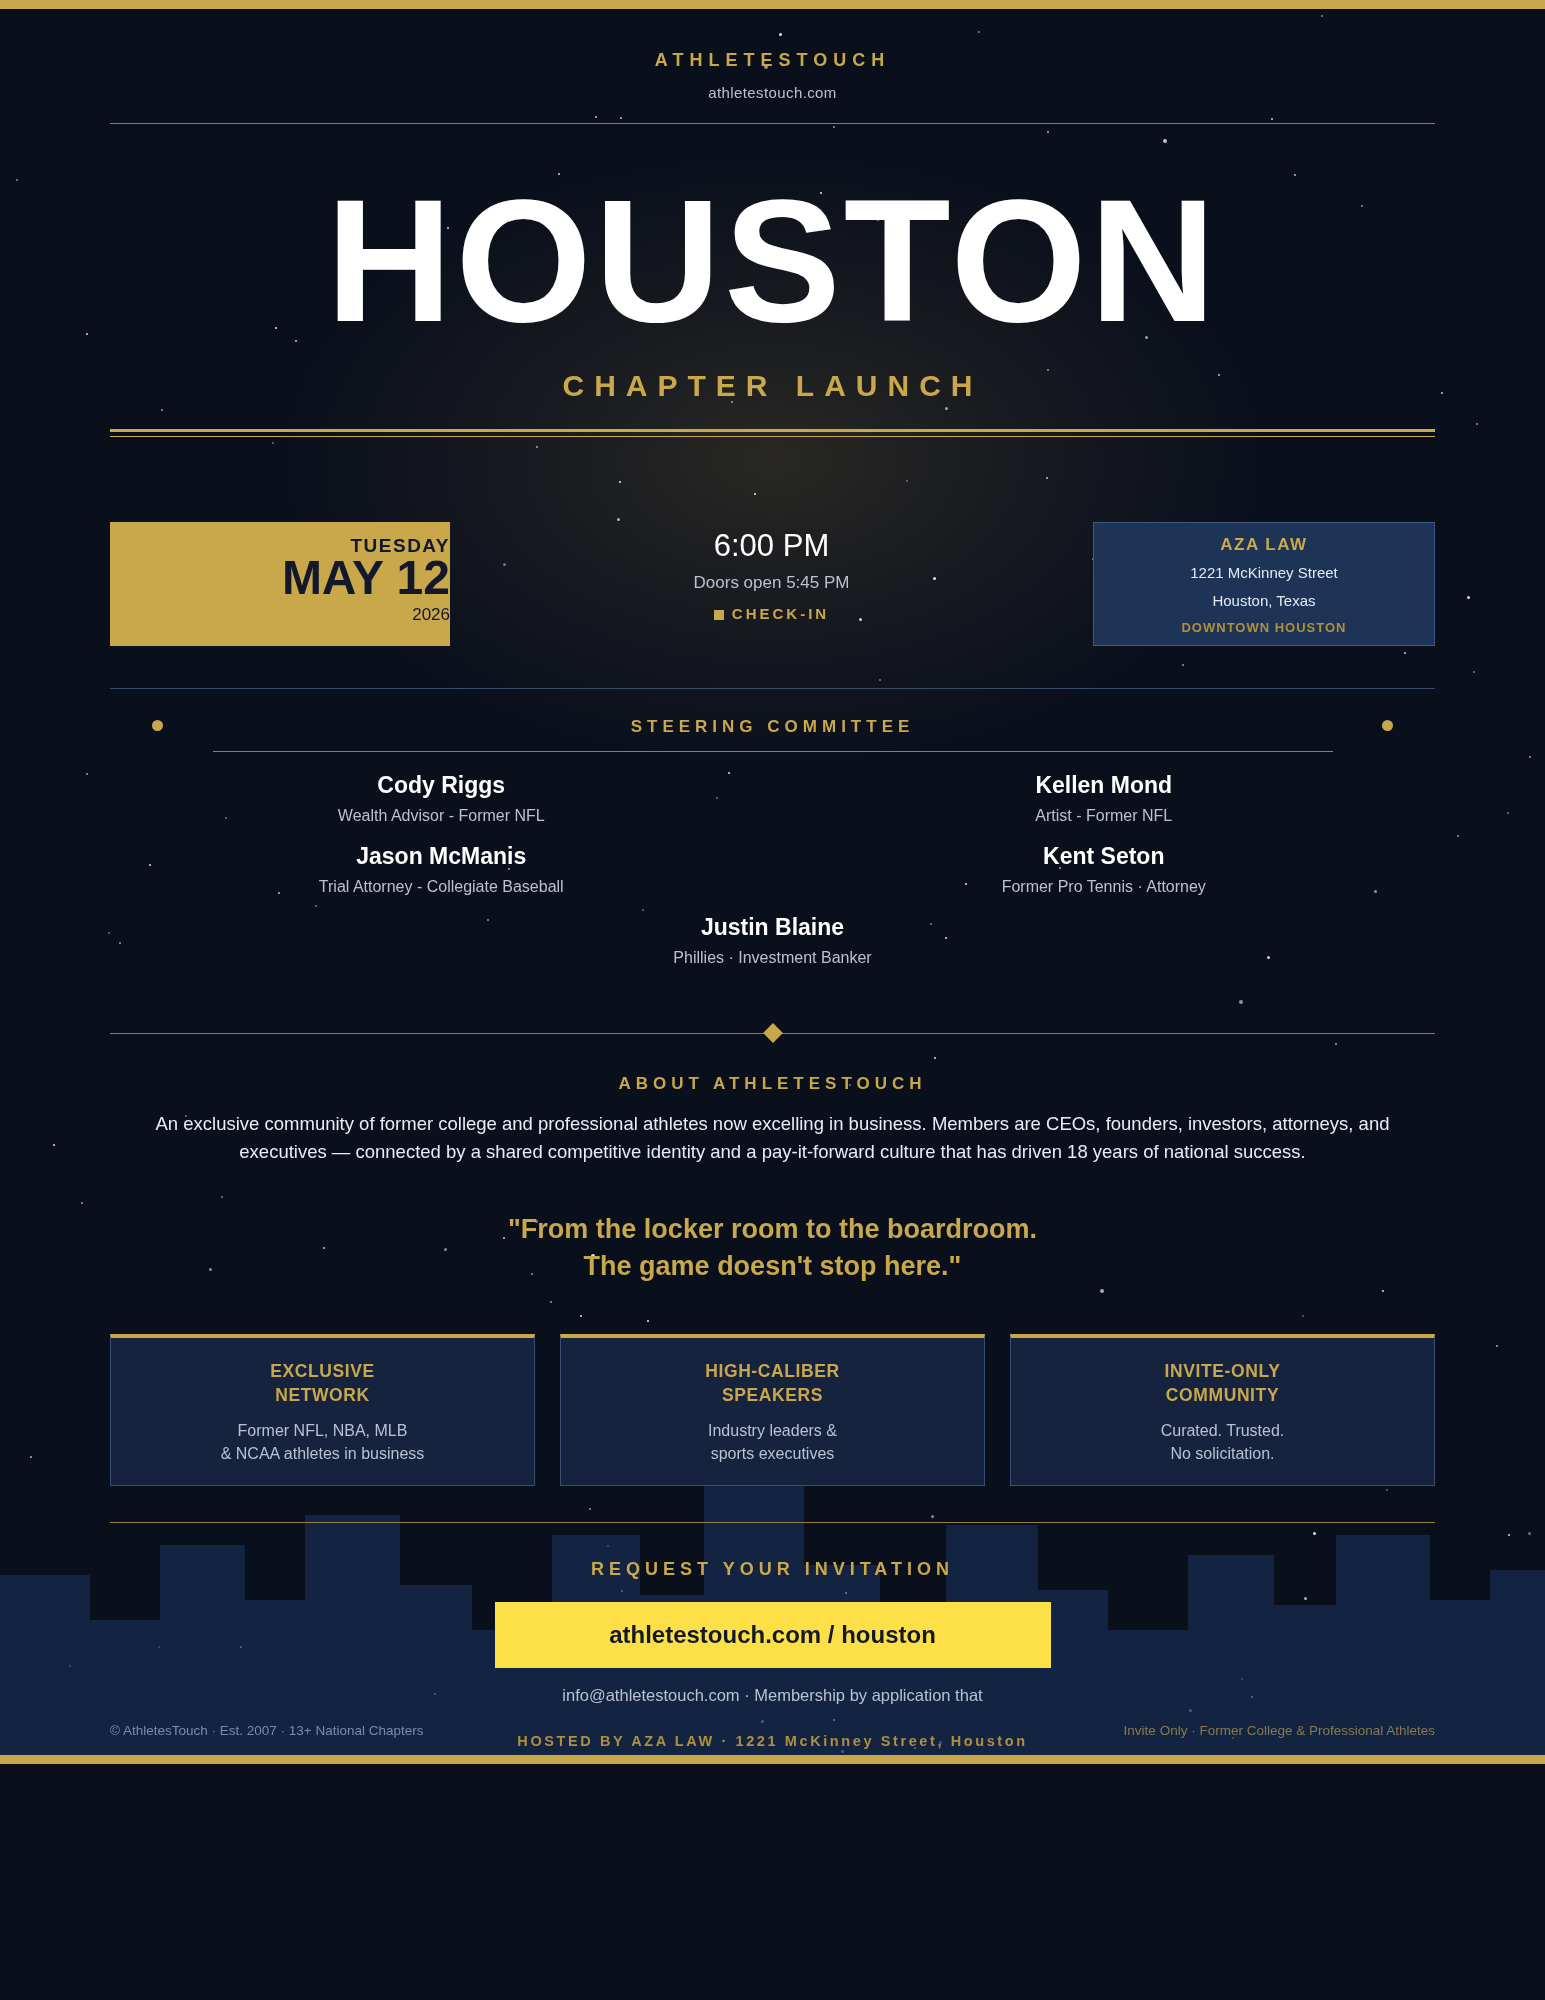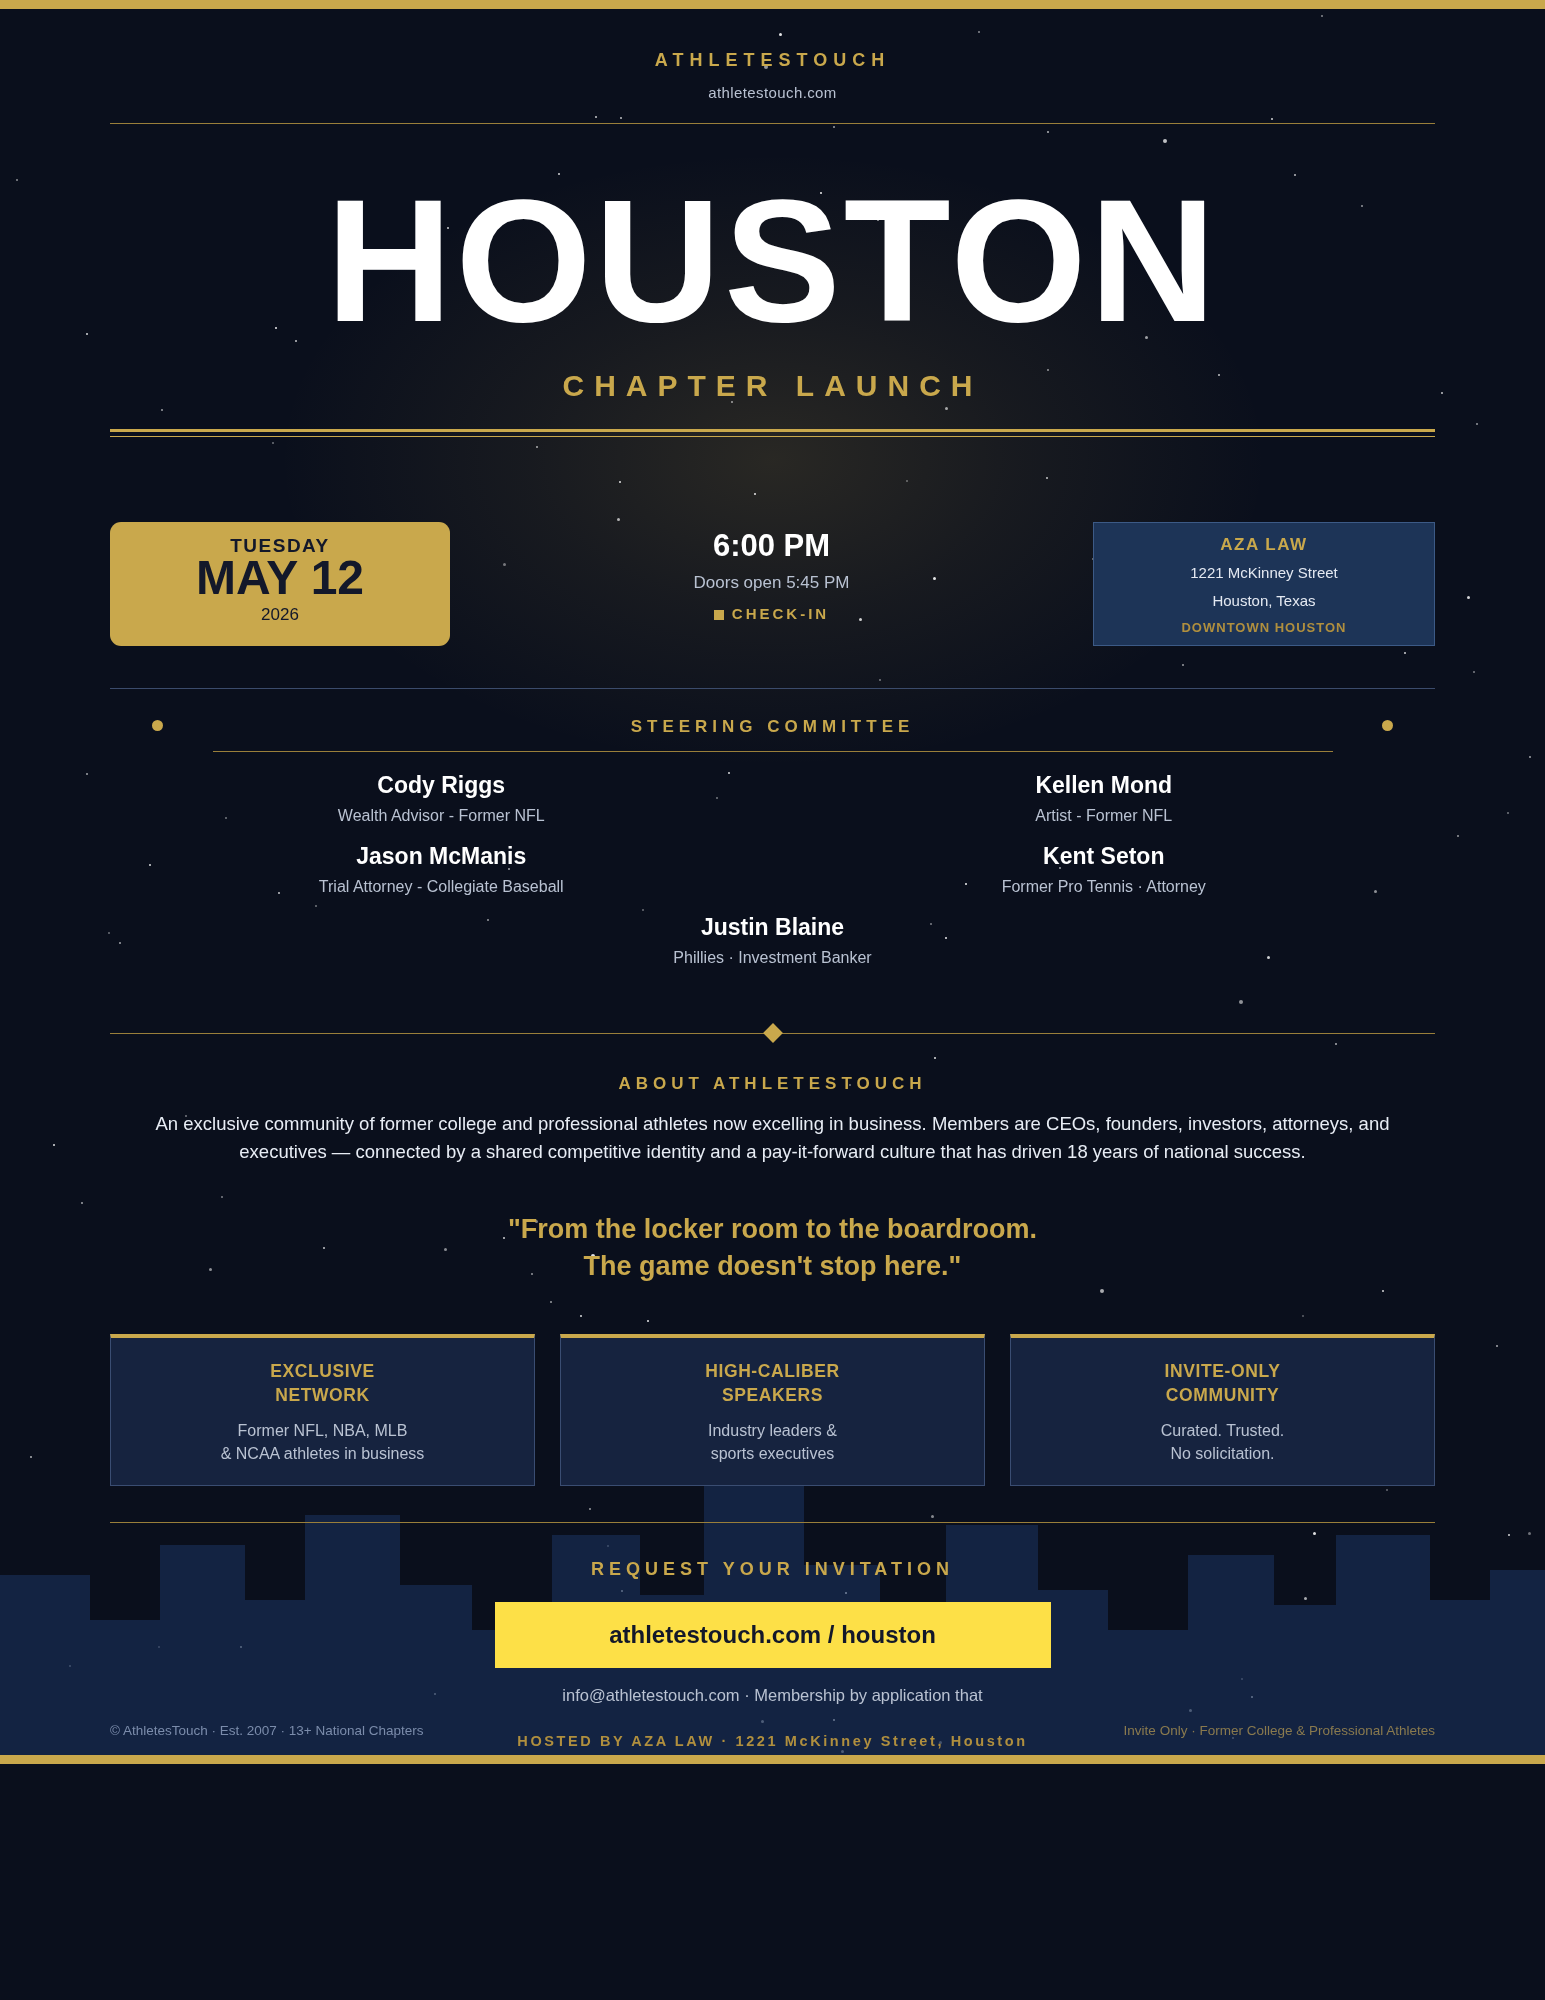--- a/index.html
+++ b/index.html
@@ -126,24 +126,23 @@
   .details {
     display: flex;
     align-items: stretch;
     justify-content: space-between;
     margin-top: 85px;
   }
   .date-box {
     width: 340px;
     background: #c9a84c;
     color: #13182a;
-    text-align: center;
+    text-align: right;
     padding: 14px 0 12px 0;
     box-sizing: border-box;
-    border-radius: 11px;
   }
   .date-dow {
     font-size: 19px;
     font-weight: bold;
     letter-spacing: 1.5px;
     line-height: 1;
   }
   .date-md {
     font-size: 48px;
     font-weight: bold;
@@ -155,21 +154,21 @@
     margin-top: 2px;
   }
   .time-block {
     flex: 1;
     text-align: center;
     padding-top: 6px;
   }
   .time-main {
     color: #ffffff;
     font-size: 31px;
-    font-weight: bold;
+    font-weight: normal;
   }
   .time-sub {
     color: #b9c2d2;
     font-size: 17px;
     margin-top: 9px;
   }
   .checkin {
     color: #c9a84c;
     font-size: 15px;
     font-weight: bold;

